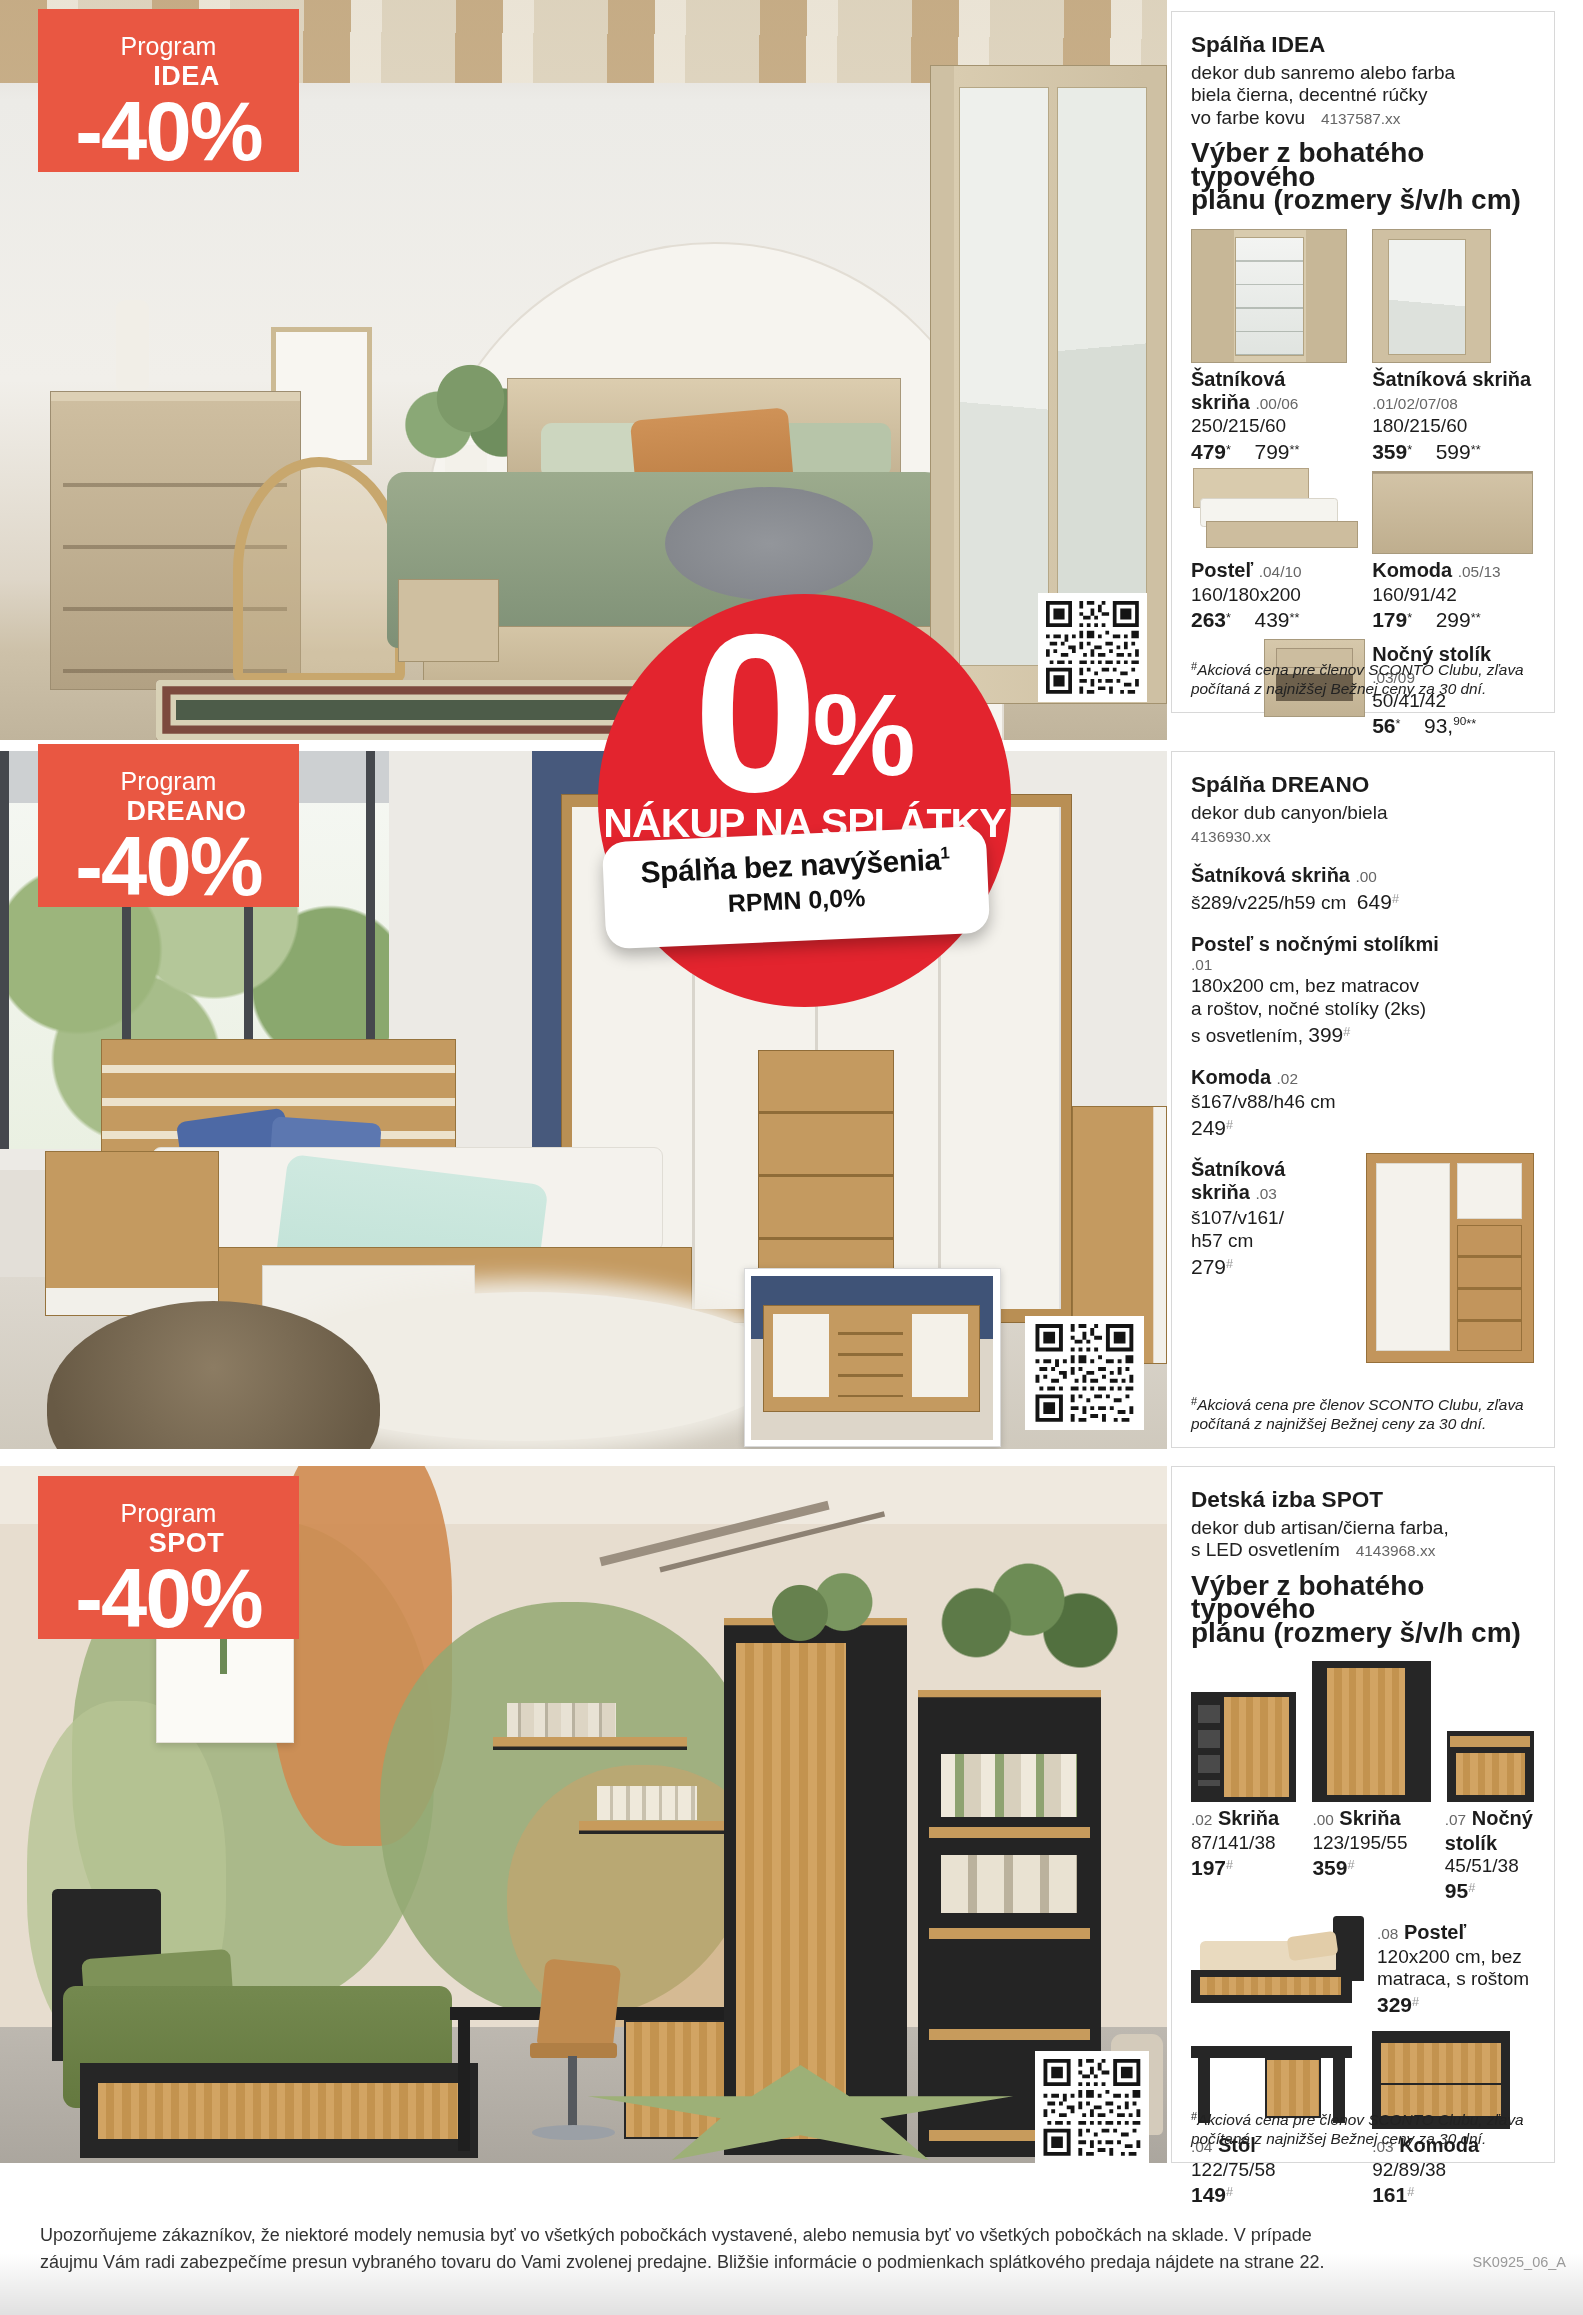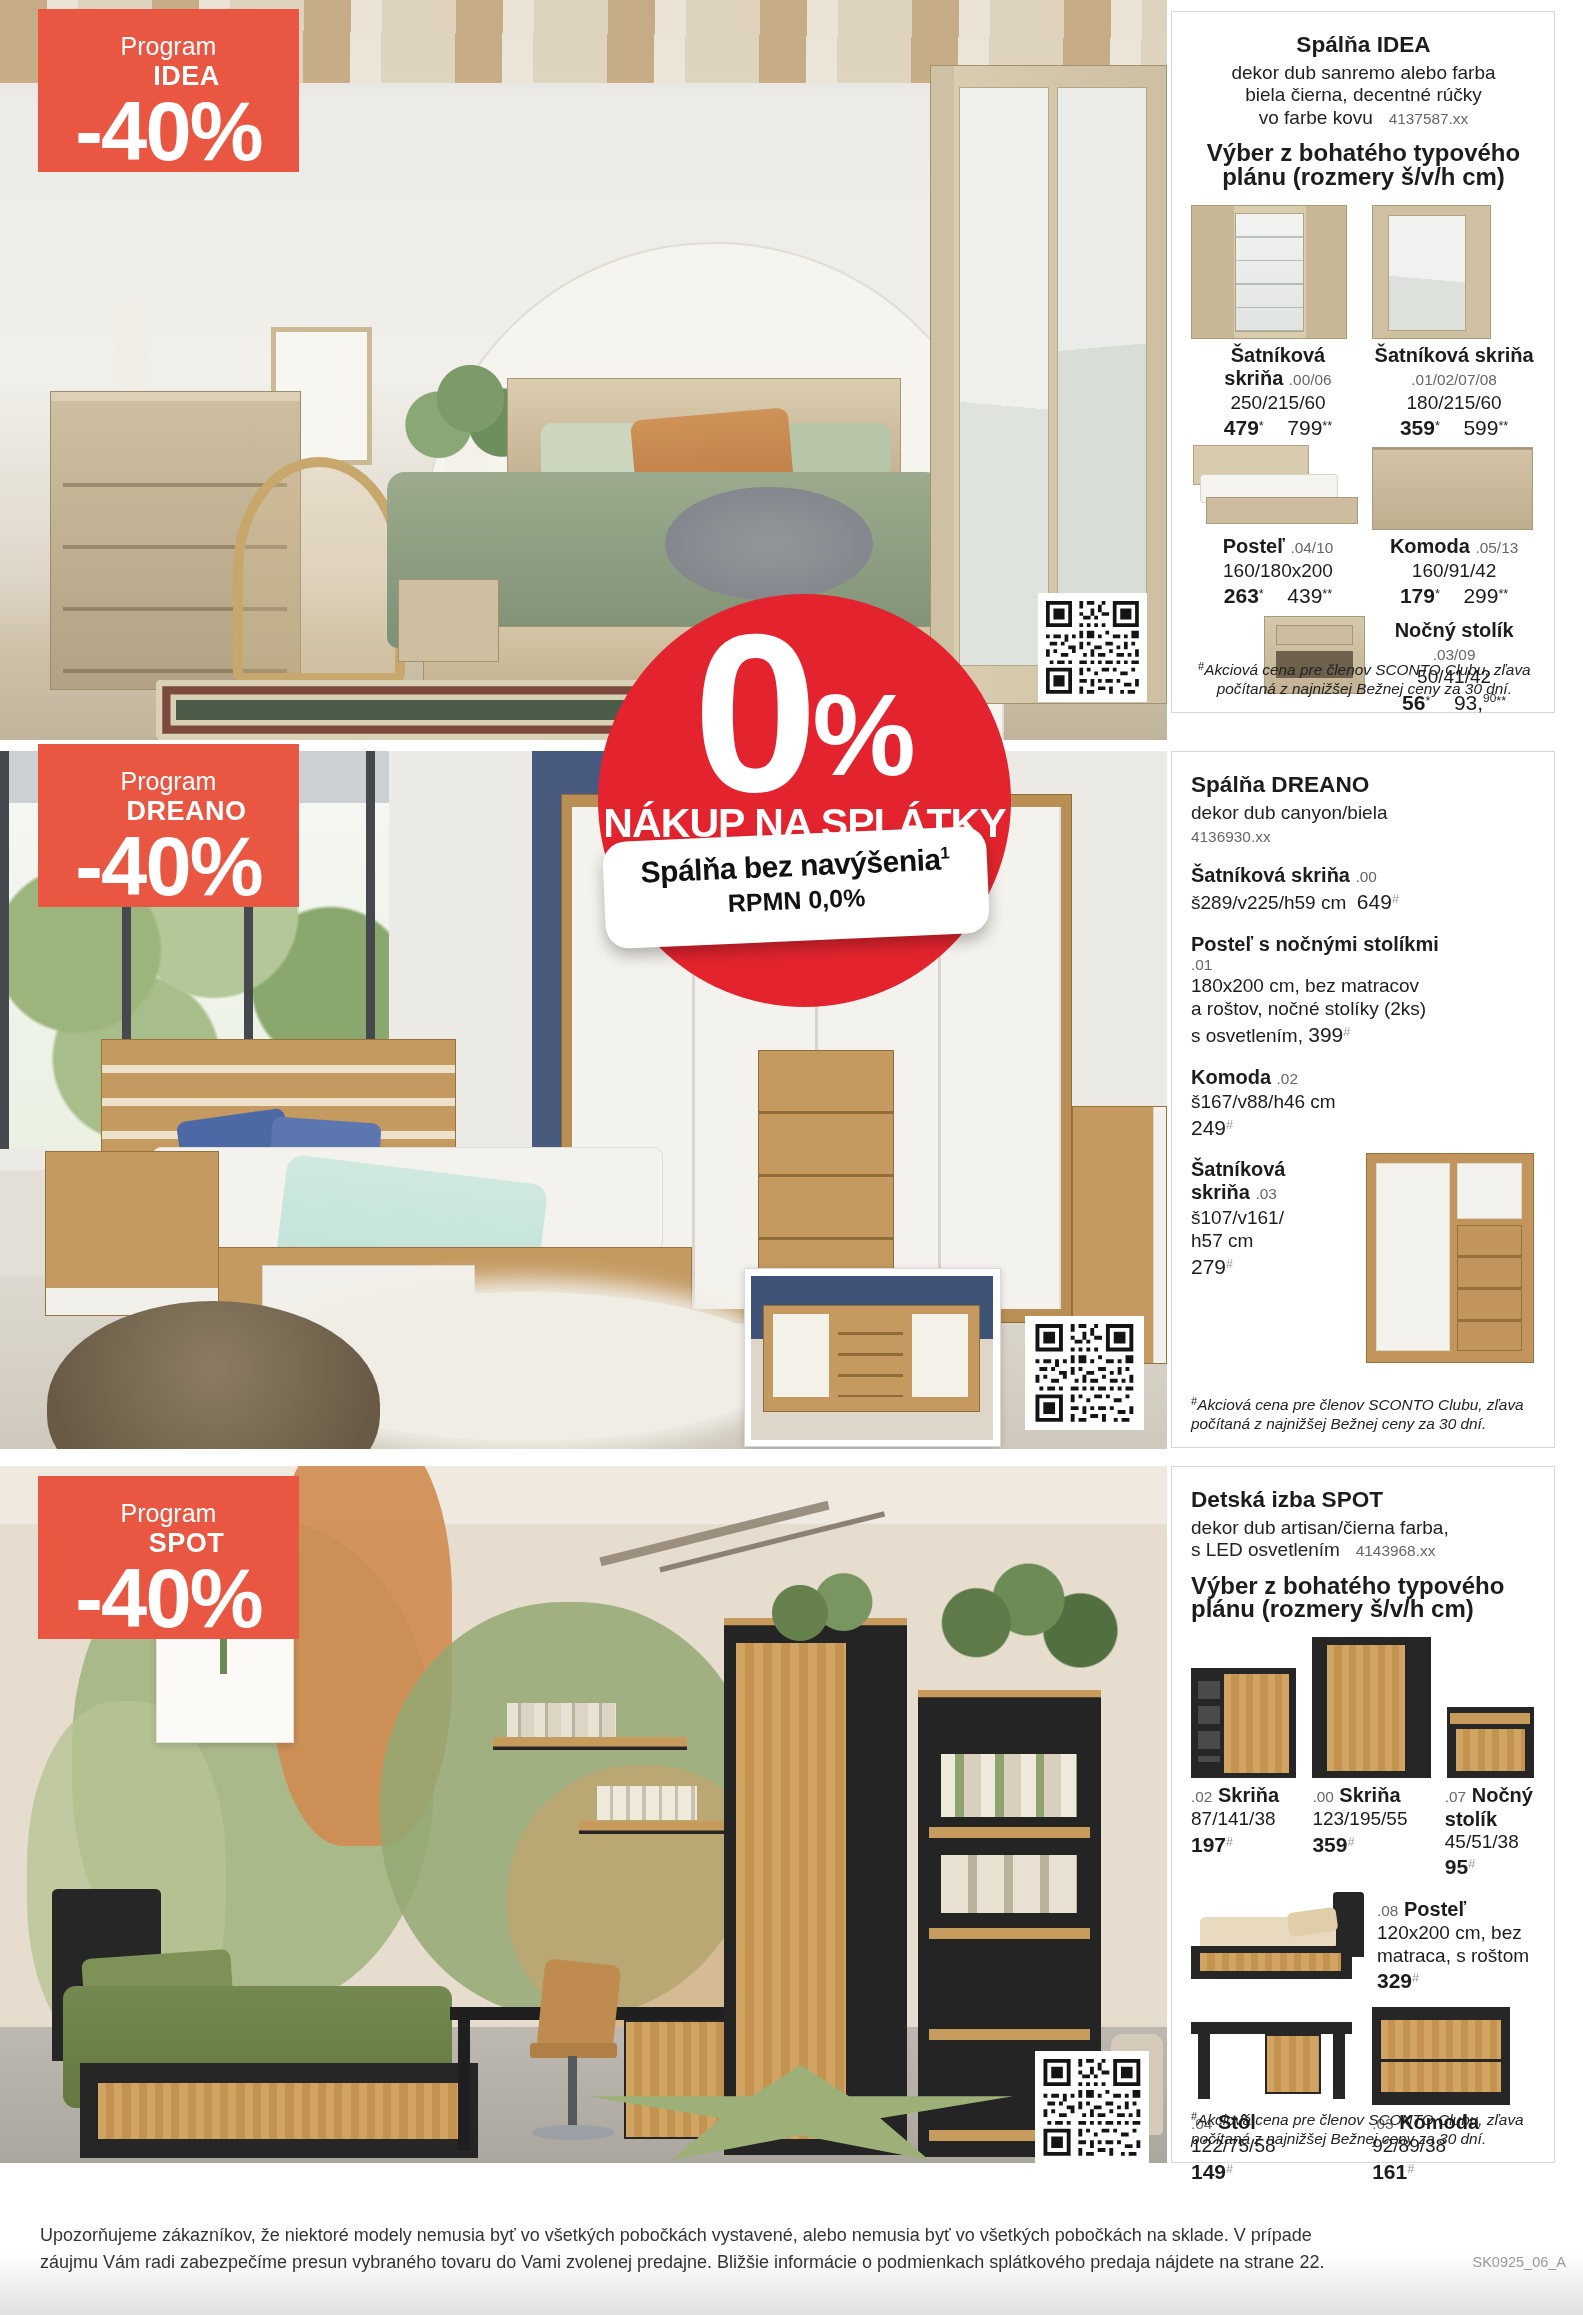--- a/index.html
+++ b/index.html
@@ -121,27 +121,27 @@
   .promo-zero .z{font-size:224px; letter-spacing:-5.4px;}
   .promo-zero .pc{font-size:116px; vertical-align:16.3px;}
   .promo-head{font-size:41px; font-weight:bold; letter-spacing:-0.9px; margin-top:-25px;}
   .promo-box{position:absolute; left:604px; top:834px; width:384px; height:107px; background:#fff; border-radius:23.5px; box-shadow:0 7.2px 14.5px rgba(0,0,0,.28); transform:rotate(-2.5deg); z-index:9; text-align:center; color:#111; padding-top:14.5px;}
   .promo-box .l1{font-size:30px; font-weight:bold; letter-spacing:-0.5px;}
   .promo-box .l1 sup{font-size:17px;}
   .promo-box .l2{font-size:25px; font-weight:bold; margin-top:3.6px;}
 
   
   .panel{position:absolute; left:1171px; width:384px; background:#fff; border:0.9px solid #d8d8d8; padding:20px 18px 18px 19px; z-index:5;}
-  #panel1{top:11px; height:702px;text-align:center;}
+  #panel1{top:11px; height:702px;}
   #panel2{top:751px; height:697px;}
   #panel3{top:1466px; height:697px;}
   .ptitle{font-size:22.6px; font-weight:bold; margin-bottom:3.6px;}
   .pdesc{font-size:19px; line-height:22.6px; color:#222;}
   .pcode{font-size:15.4px; color:#666;}
-  .psub{font-size:24px; font-weight:bold; line-height:23.5px; margin-top:11px;}
+  .psub{font-size:28px; font-weight:bold; line-height:23.5px; margin-top:11px;}
   .grid2{display:grid; grid-template-columns:174px 1fr; column-gap:7.2px; margin-top:12.7px;}
   .cell{min-height:9px;}
   .imgcell{height:138px; display:flex; align-items:flex-end;}
   .imgcell.short{height:90px;}
   .pname{font-size:20px; font-weight:bold; line-height:22.6px; margin-top:5.4px;}
   .pname .pcode{font-weight:normal;}
   .pdims{font-size:19px; line-height:22.6px;}
   .prices{font-size:21px; margin-top:1.8px;}
   .prices .p1{font-weight:bold;}
   .prices .gap{display:inline-block; width:23.5px;}

